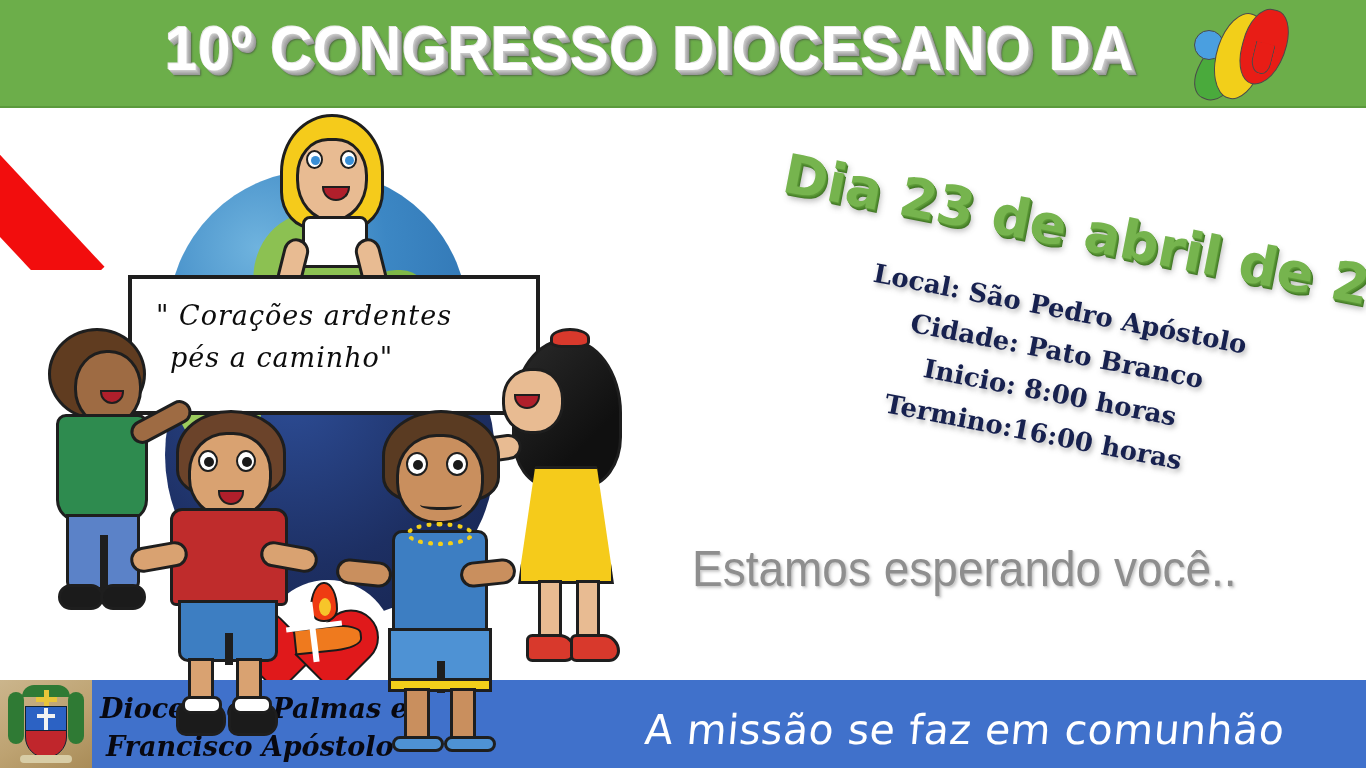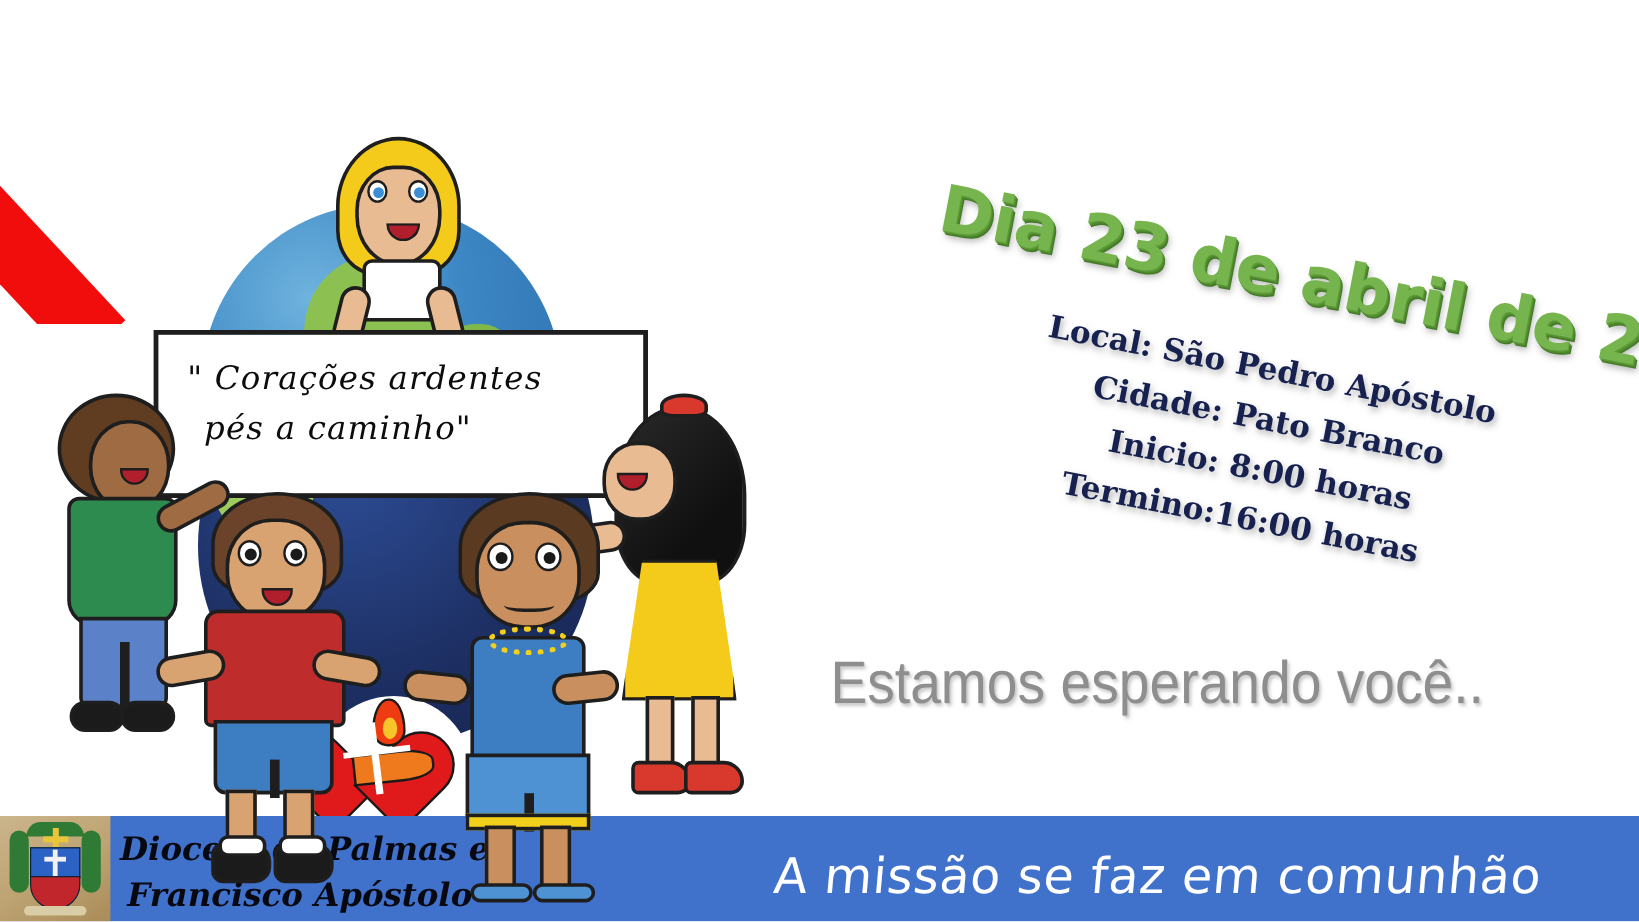--- a/index.html
+++ b/index.html
@@ -432,20 +432,29 @@
     letter-spacing:0.5px;
     transform:skewX(-5deg);
     white-space:nowrap;
   }
 </style>
 </head>
 <body>
 
 <div class="poster">
 
+  <div class="header-bar">
+    <div class="header-title">10º CONGRESSO DIOCESANO DA</div>
+    <div class="iam-logo">
+      <div class="petal iam-green"></div>
+      <div class="petal iam-dot"></div>
+      <div class="petal iam-yellow"></div>
+      <div class="petal iam-red"></div>
+    </div>
+  </div>
 
   <div class="ribbon-left"></div>
   <div class="ribbon-right"></div>
 
   <div class="illustration">
 
     <div class="globe-top">
       <div class="land-a"></div>
       <div class="land-b"></div>
       <div class="land-c"></div>

